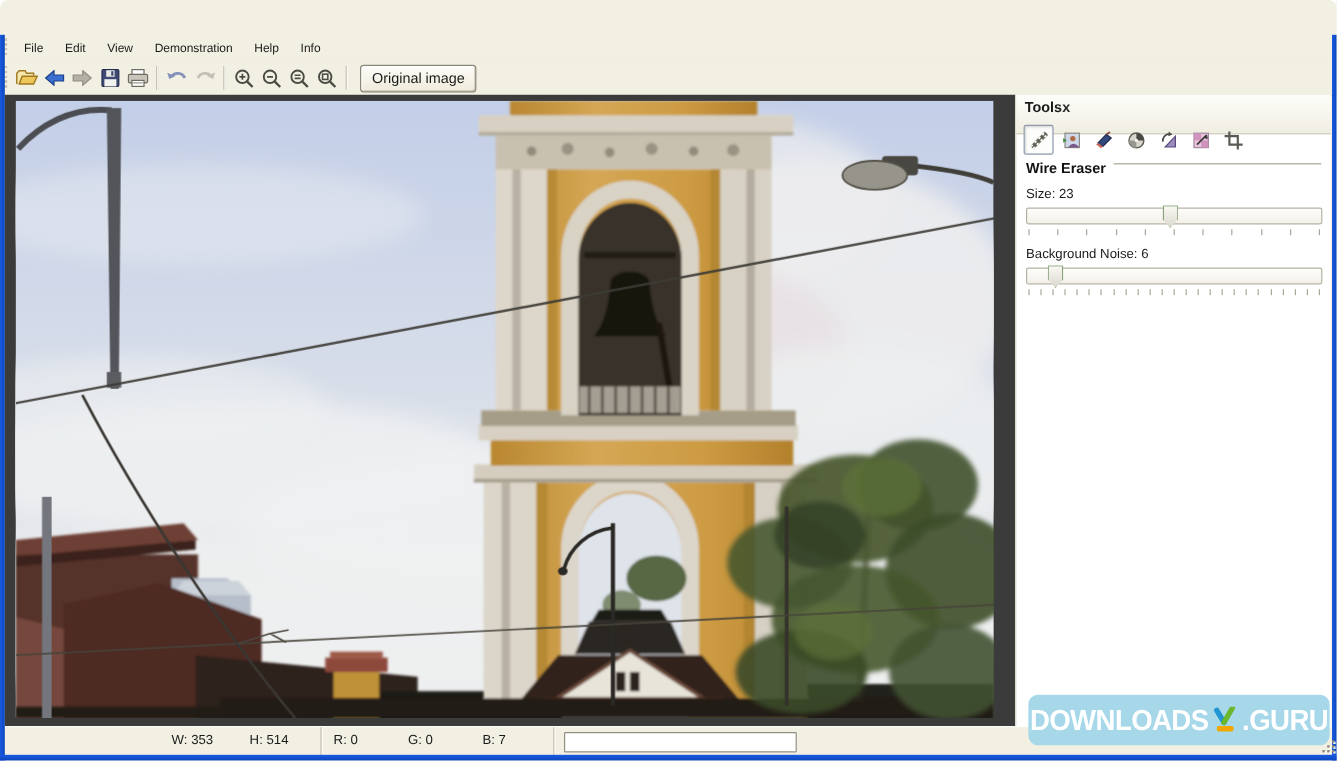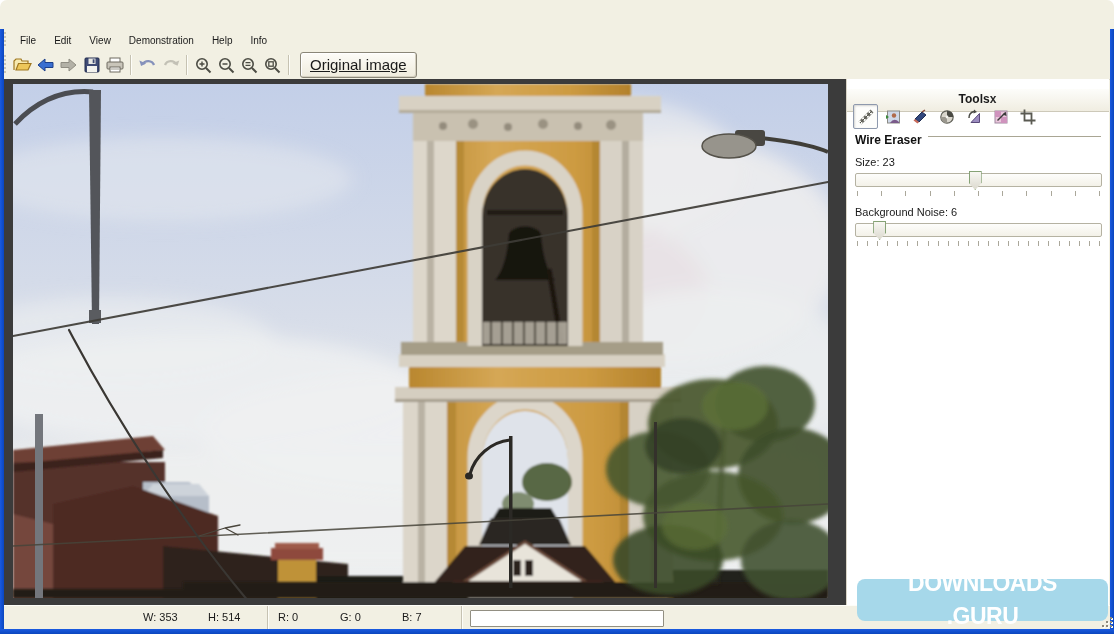--- a/index.html
+++ b/index.html
@@ -24,33 +24,33 @@
   .menubar{position:absolute;left:0;top:29px;width:100%;height:22px;background:#f2f0e3;
     display:flex;align-items:center;border-bottom:1px solid #e7e4d4;}
   .bar-grip{width:3px;height:70%;margin:0 5px 0 3px;
     background:repeating-linear-gradient(180deg,#c9c5b4 0 2px,transparent 2px 4px);}
   .menu-item{padding:3px 9px;font-size:10px;color:#1a1a1a;cursor:default;}
   
   .toolbar{position:absolute;left:0;top:51px;width:100%;height:28px;background:#f2f0e3;
     display:flex;align-items:center;border-bottom:1px solid #dcd8c8;}
   .tb-btn{width:23px;height:23px;display:flex;align-items:center;justify-content:center;cursor:pointer;}
   .tb-sep{width:1px;height:20px;background:#c6c2b2;border-right:1px solid #fdfdf8;margin:0 4px;}
-  .orig-btn{margin-left:6px;font-size:15px;color:#1a1a1a;padding:3px 9px 4px;
+  .orig-btn{margin-left:6px;font-size:12px;color:#1a1a1a;padding:3px 9px 4px;
     border:1px solid #8a8678;border-radius:3px;cursor:pointer;
     background:linear-gradient(180deg,#fdfcf8,#efebdc);
-    box-shadow:inset 1px 1px 0 #ffffff, inset -1px -1px 0 #d5d0c0;text-decoration:underline;}
+    box-shadow:inset 1px 1px 0 #ffffff, inset -1px -1px 0 #d5d0c0;}
   
   .main{position:absolute;left:4px;top:79px;width:1104px;height:526px;}
   .canvas{position:absolute;left:0;top:0;width:842px;height:526px;background:#3b3b3b;}
   .photo{position:absolute;left:9px;top:5px;width:815px;height:514px;display:block;}
   
   .panel{position:absolute;left:842px;top:0;width:262px;height:526px;background:#ffffff;
     border-left:1px solid #d8d4c6;}
   .panel-header{height:19px;background:linear-gradient(180deg,#fdfdfa,#f0ede1);
-    border-bottom:1px solid #cdc9b9;display:flex;align-items:center;justify-content:center;padding:0 8px 3px 7px;margin-top:10px;}
+    border-bottom:1px solid #cdc9b9;display:flex;align-items:center;justify-content:flex-start;padding:0 8px 13px 7px;}
   .panel-title{font-size:12px;font-weight:bold;color:#1a1a1a;}
   .panel-close{font-size:12px;font-weight:bold;color:#2a2a2a;cursor:pointer;line-height:1;}
   .tool-row{position:absolute;left:6px;top:25px;display:flex;gap:2px;}
   .tool-btn{width:23px;height:23px;display:flex;align-items:center;justify-content:center;cursor:pointer;border:1px solid transparent;}
   .tool-btn.selected{border:1px solid #8e99ad;border-radius:2px;background:#fdfdfb;
     box-shadow:inset 1px 1px 2px rgba(90,90,90,.25);}
   .section-head{position:absolute;left:8px;top:54px;right:8px;display:flex;align-items:flex-start;gap:6px;}
   .section-title{font-size:12px;font-weight:bold;color:#111;white-space:nowrap;}
   .section-rule{flex:1;height:1px;background:#a9a694;margin-top:3px;}
   .slider-label{position:absolute;left:8px;font-size:11px;color:#1a1a1a;}
@@ -68,21 +68,21 @@
   .sb-text{position:absolute;top:5px;white-space:nowrap;}
   .progress{position:absolute;left:466px;top:4px;width:192px;height:15px;background:#fff;
     border:1px solid #928f82;border-radius:1px;}
   
   .b-left,.b-right,.b-bottom{position:absolute;background:linear-gradient(90deg,#1a5ae0,#0b46be);}
   .b-left{left:0;top:29px;width:4px;height:605px;}
   .b-right{right:0;top:29px;width:4px;height:605px;}
   .b-bottom{left:0;top:629px;width:100%;height:5px;background:linear-gradient(180deg,#1a5ae0,#0b46be);}
   
   .watermark{position:absolute;left:857px;top:579px;width:251px;height:42px;background:#a6d8ea;
-    border-radius:8px;display:flex;align-items:center;justify-content:center;gap:3px;flex-direction:column;}
+    border-radius:8px;display:flex;align-items:center;justify-content:center;gap:3px;}
   .wm-text{color:#fff;font-weight:bold;font-size:23px;letter-spacing:-.5px;transform:scaleY(1.05);}
   .grip{position:absolute;right:2px;bottom:7px;width:12px;height:12px;}
   .grip i{position:absolute;width:2px;height:2px;background:#8d897c;box-shadow:1px 1px 0 #fdfdf8;}
 </style>
 </head>
 <body>
 
 <div class="window">
 
 

